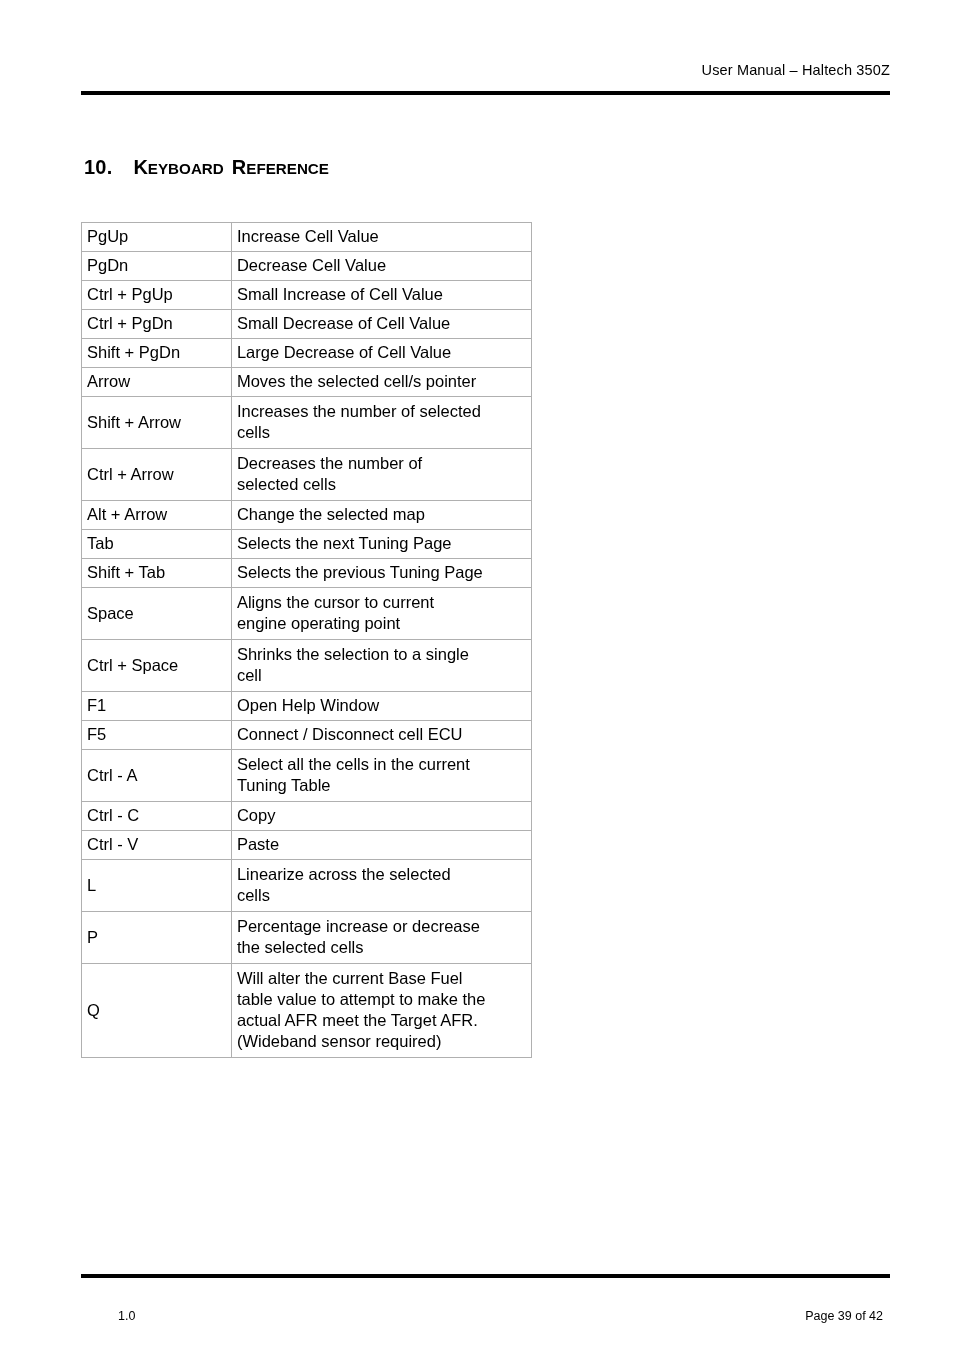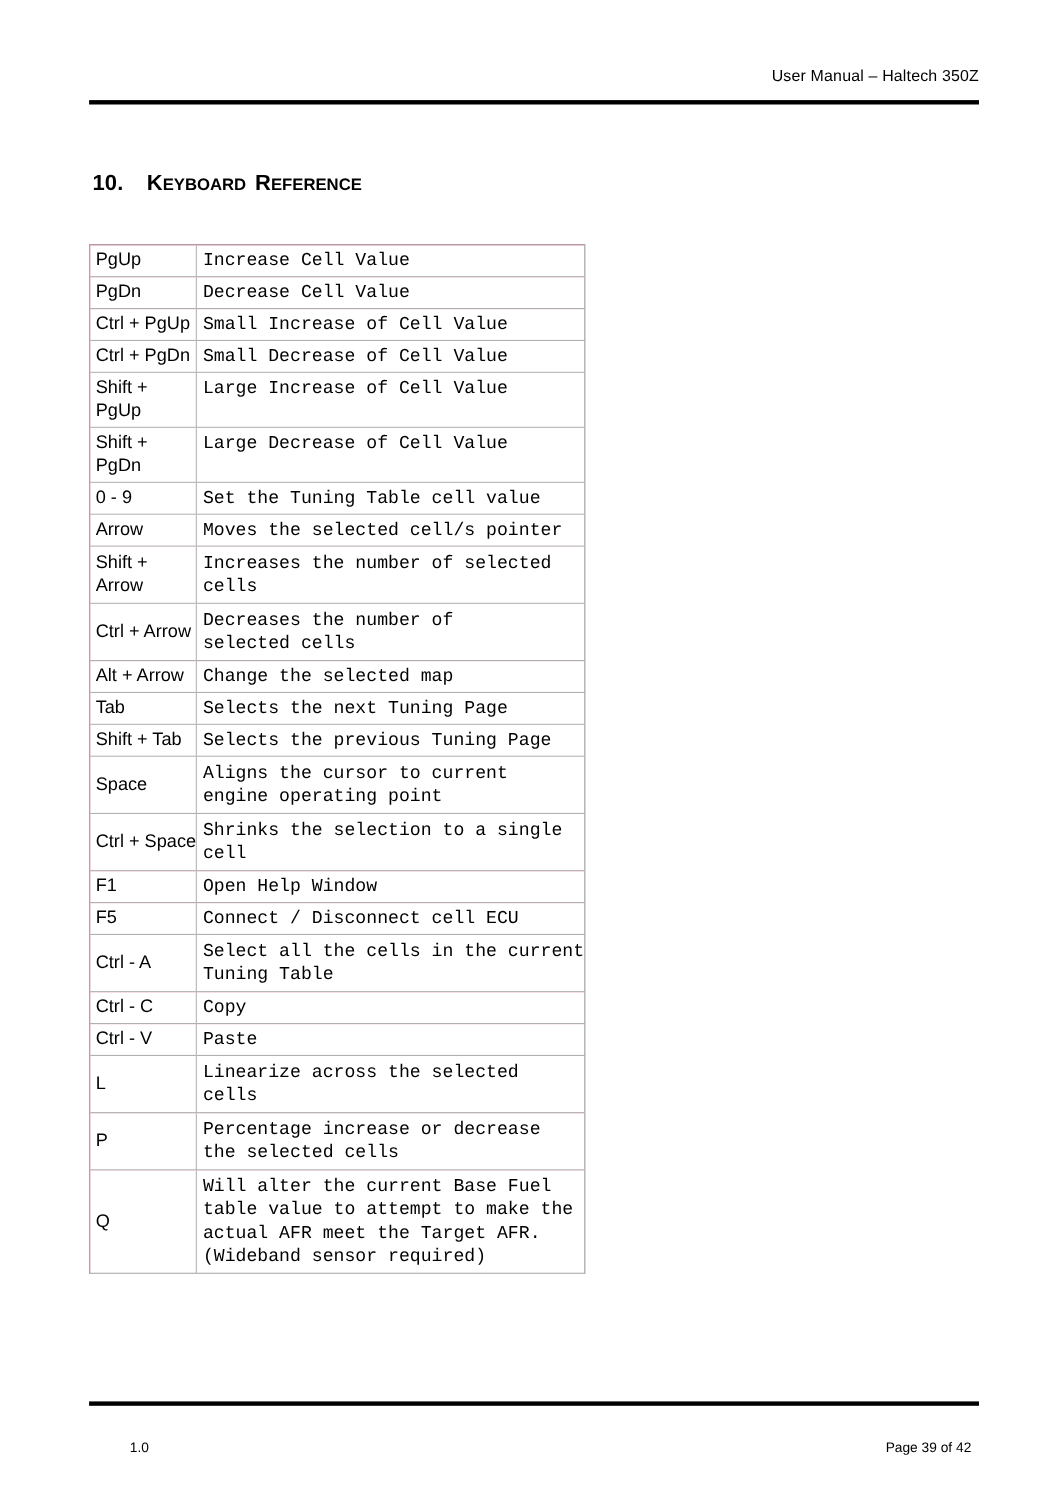--- a/index.html
+++ b/index.html
@@ -80,21 +80,21 @@
     left: 81px;
     top: 222px;
     width: 451px;
   }
   table.kb-table {
     width: 451px;
     border-collapse: separate;
     border-spacing: 0;
     border-left: 1px solid #b0b0b0;
     border-top: 1px solid #b0b0b0;
-    background: #be185d;
+    background: #3b82f6;
   }
   table.kb-table td {
     border-right: 1px solid #b0b0b0;
     border-bottom: 1px solid #b0b0b0;
     font-size: 16.5px;
     line-height: 21px;
     padding: 3px 0 4px 4px;
     color: #000;
     background: #fff;
   }
@@ -110,21 +110,21 @@
   }
   table.kb-table tr.two-line td.desc,
   table.kb-table tr.four-line td.desc {
     vertical-align: top;
   }
   table.kb-table tr.two-line td,
   table.kb-table tr.four-line td {
     padding-top: 4px;
     padding-bottom: 5px;
   }
-  .desc-line { display: block; white-space: nowrap; font-family: Liberation Mono, monospace; }
+  .desc-line { display: block; white-space: nowrap; }
 
   
   .footer-rule {
     position: absolute;
     left: 81px;
     top: 1274px;
     width: 809px;
     height: 4px;
     background: #000;
   }
@@ -178,35 +178,23 @@
               <span class="desc-line">Small Increase of Cell Value</span>
             </td>
           </tr>
           <tr>
             <td class="key">Ctrl + PgDn</td>
             <td class="desc">
               <span class="desc-line">Small Decrease of Cell Value</span>
             </td>
           </tr>
           <tr>
-            <td class="key">Shift + PgUp</td>
-            <td class="desc">
-              <span class="desc-line">Large Increase of Cell Value</span>
-            </td>
-          </tr>
-          <tr>
             <td class="key">Shift + PgDn</td>
             <td class="desc">
               <span class="desc-line">Large Decrease of Cell Value</span>
-            </td>
-          </tr>
-          <tr>
-            <td class="key">0 - 9</td>
-            <td class="desc">
-              <span class="desc-line">Set the Tuning Table cell value</span>
             </td>
           </tr>
           <tr>
             <td class="key">Arrow</td>
             <td class="desc">
               <span class="desc-line">Moves the selected cell/s pointer</span>
             </td>
           </tr>
           <tr class="two-line">
             <td class="key">Shift + Arrow</td>

